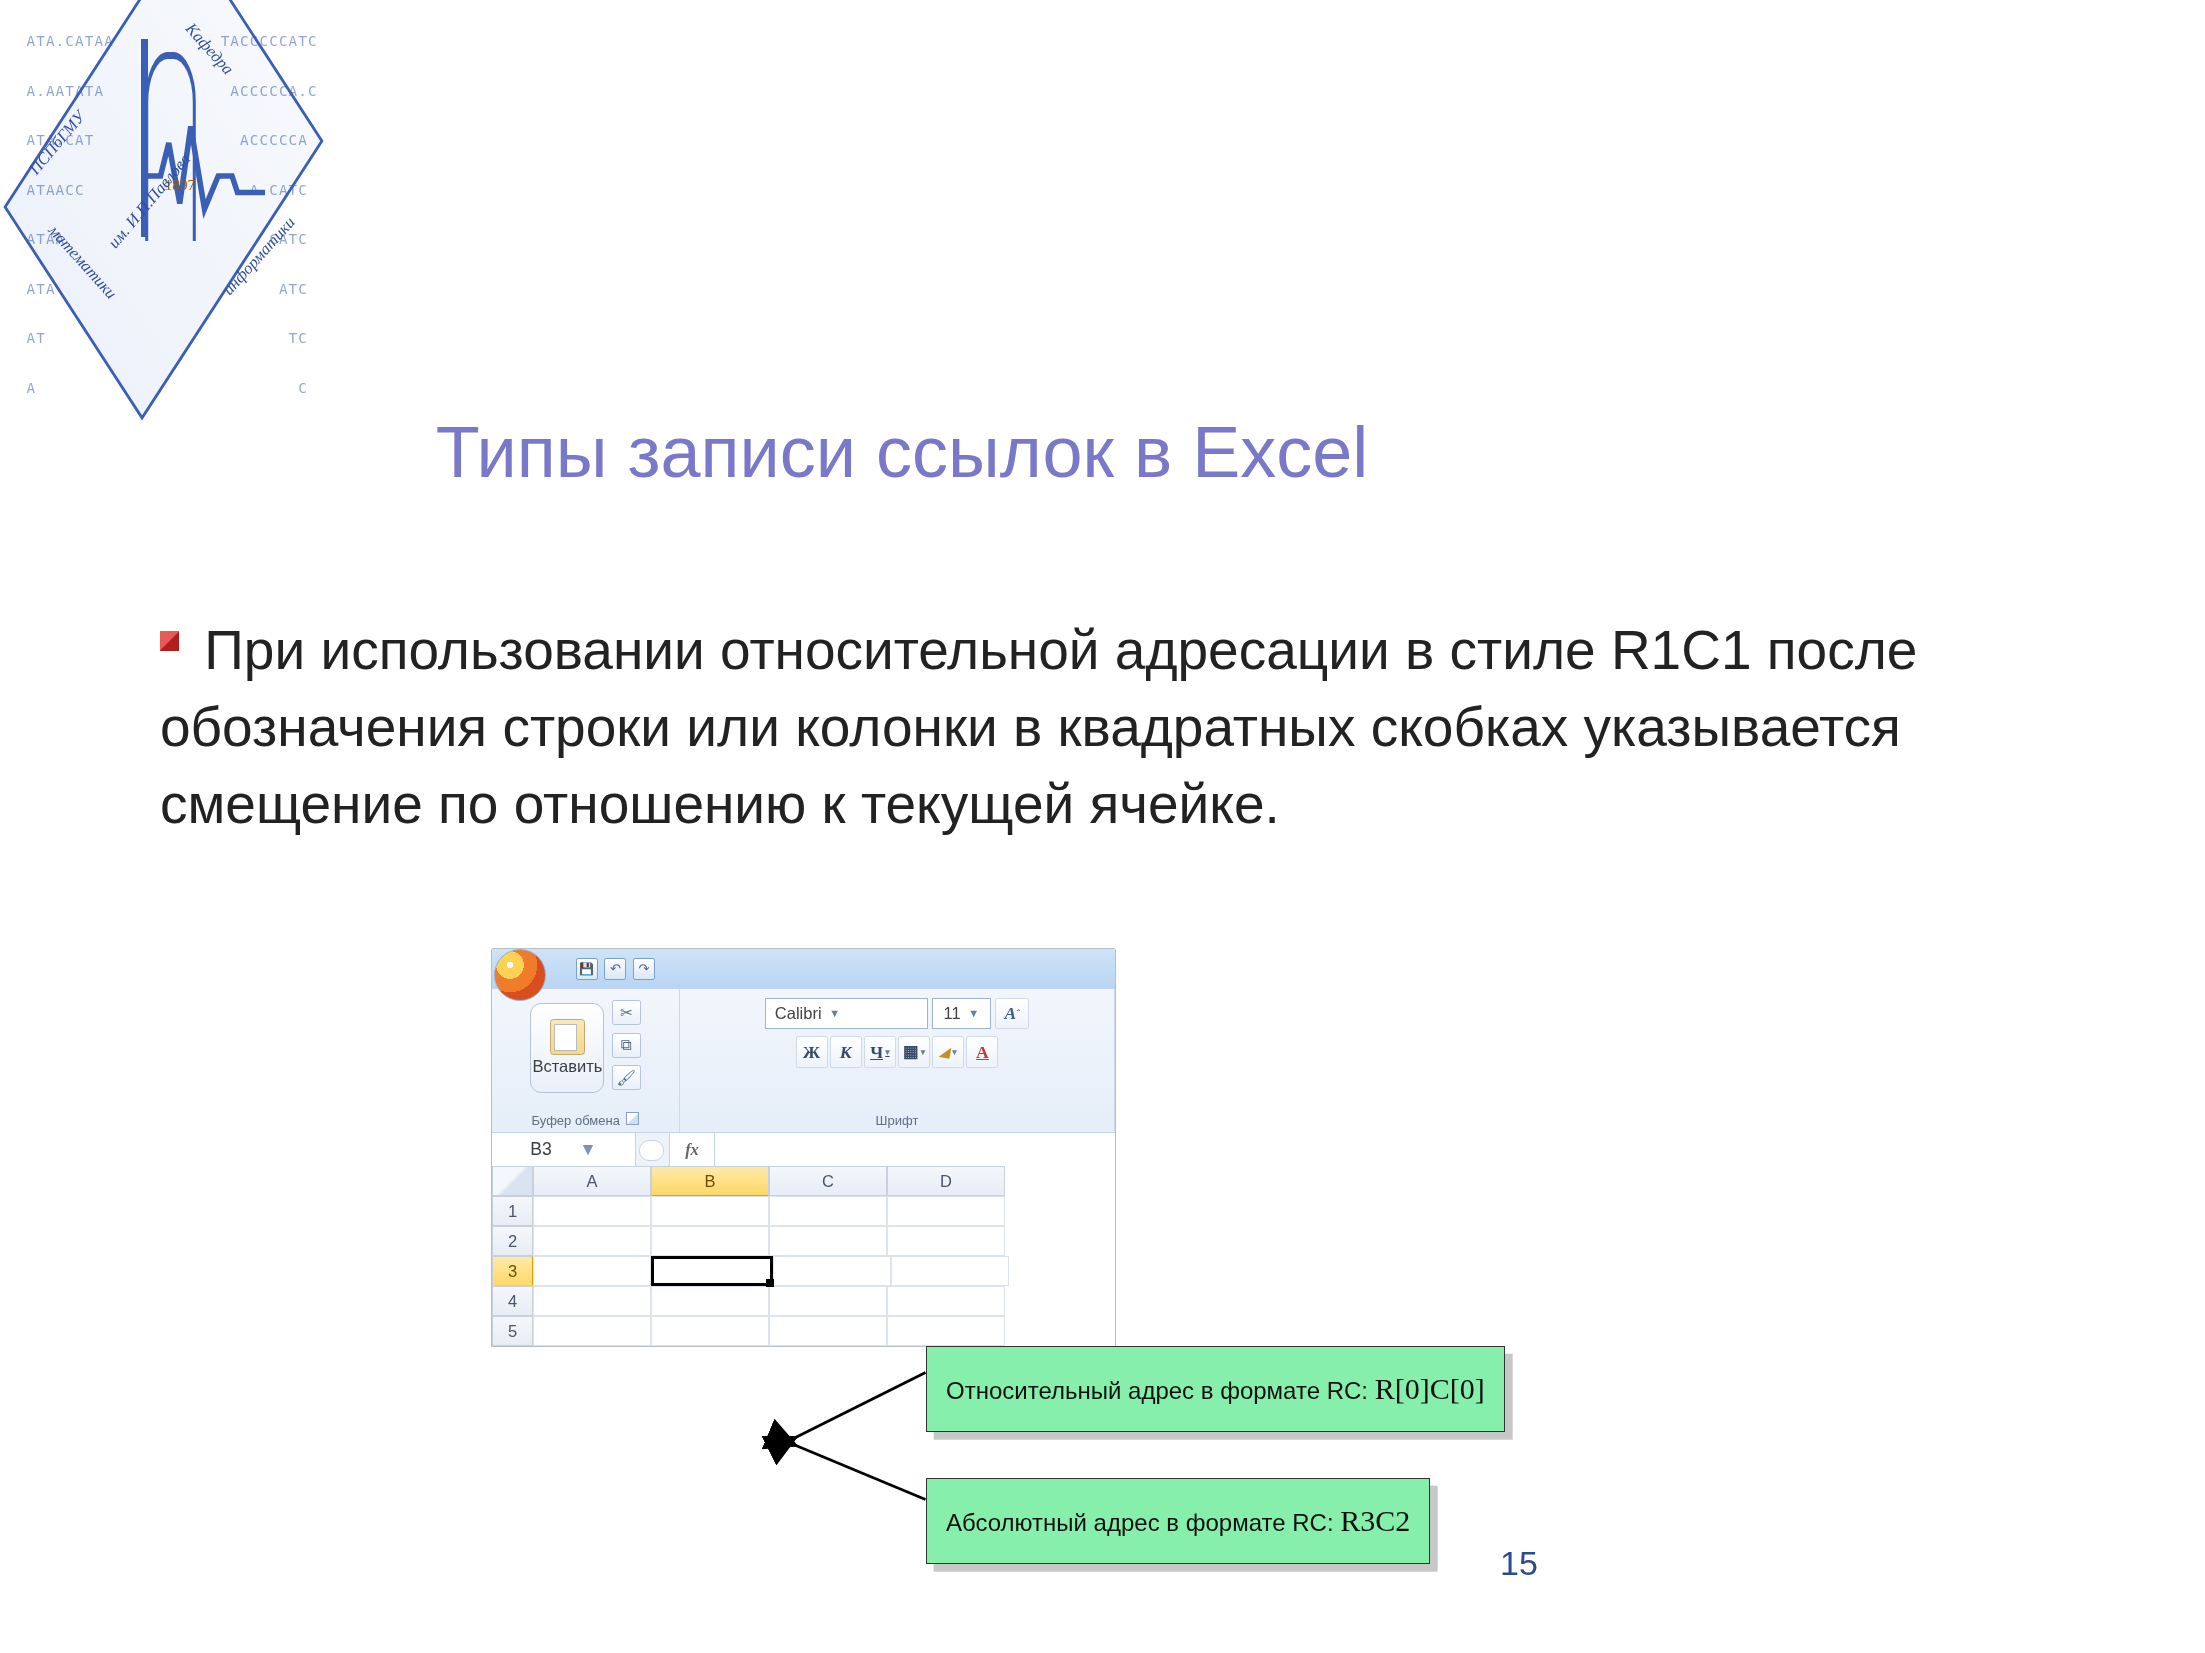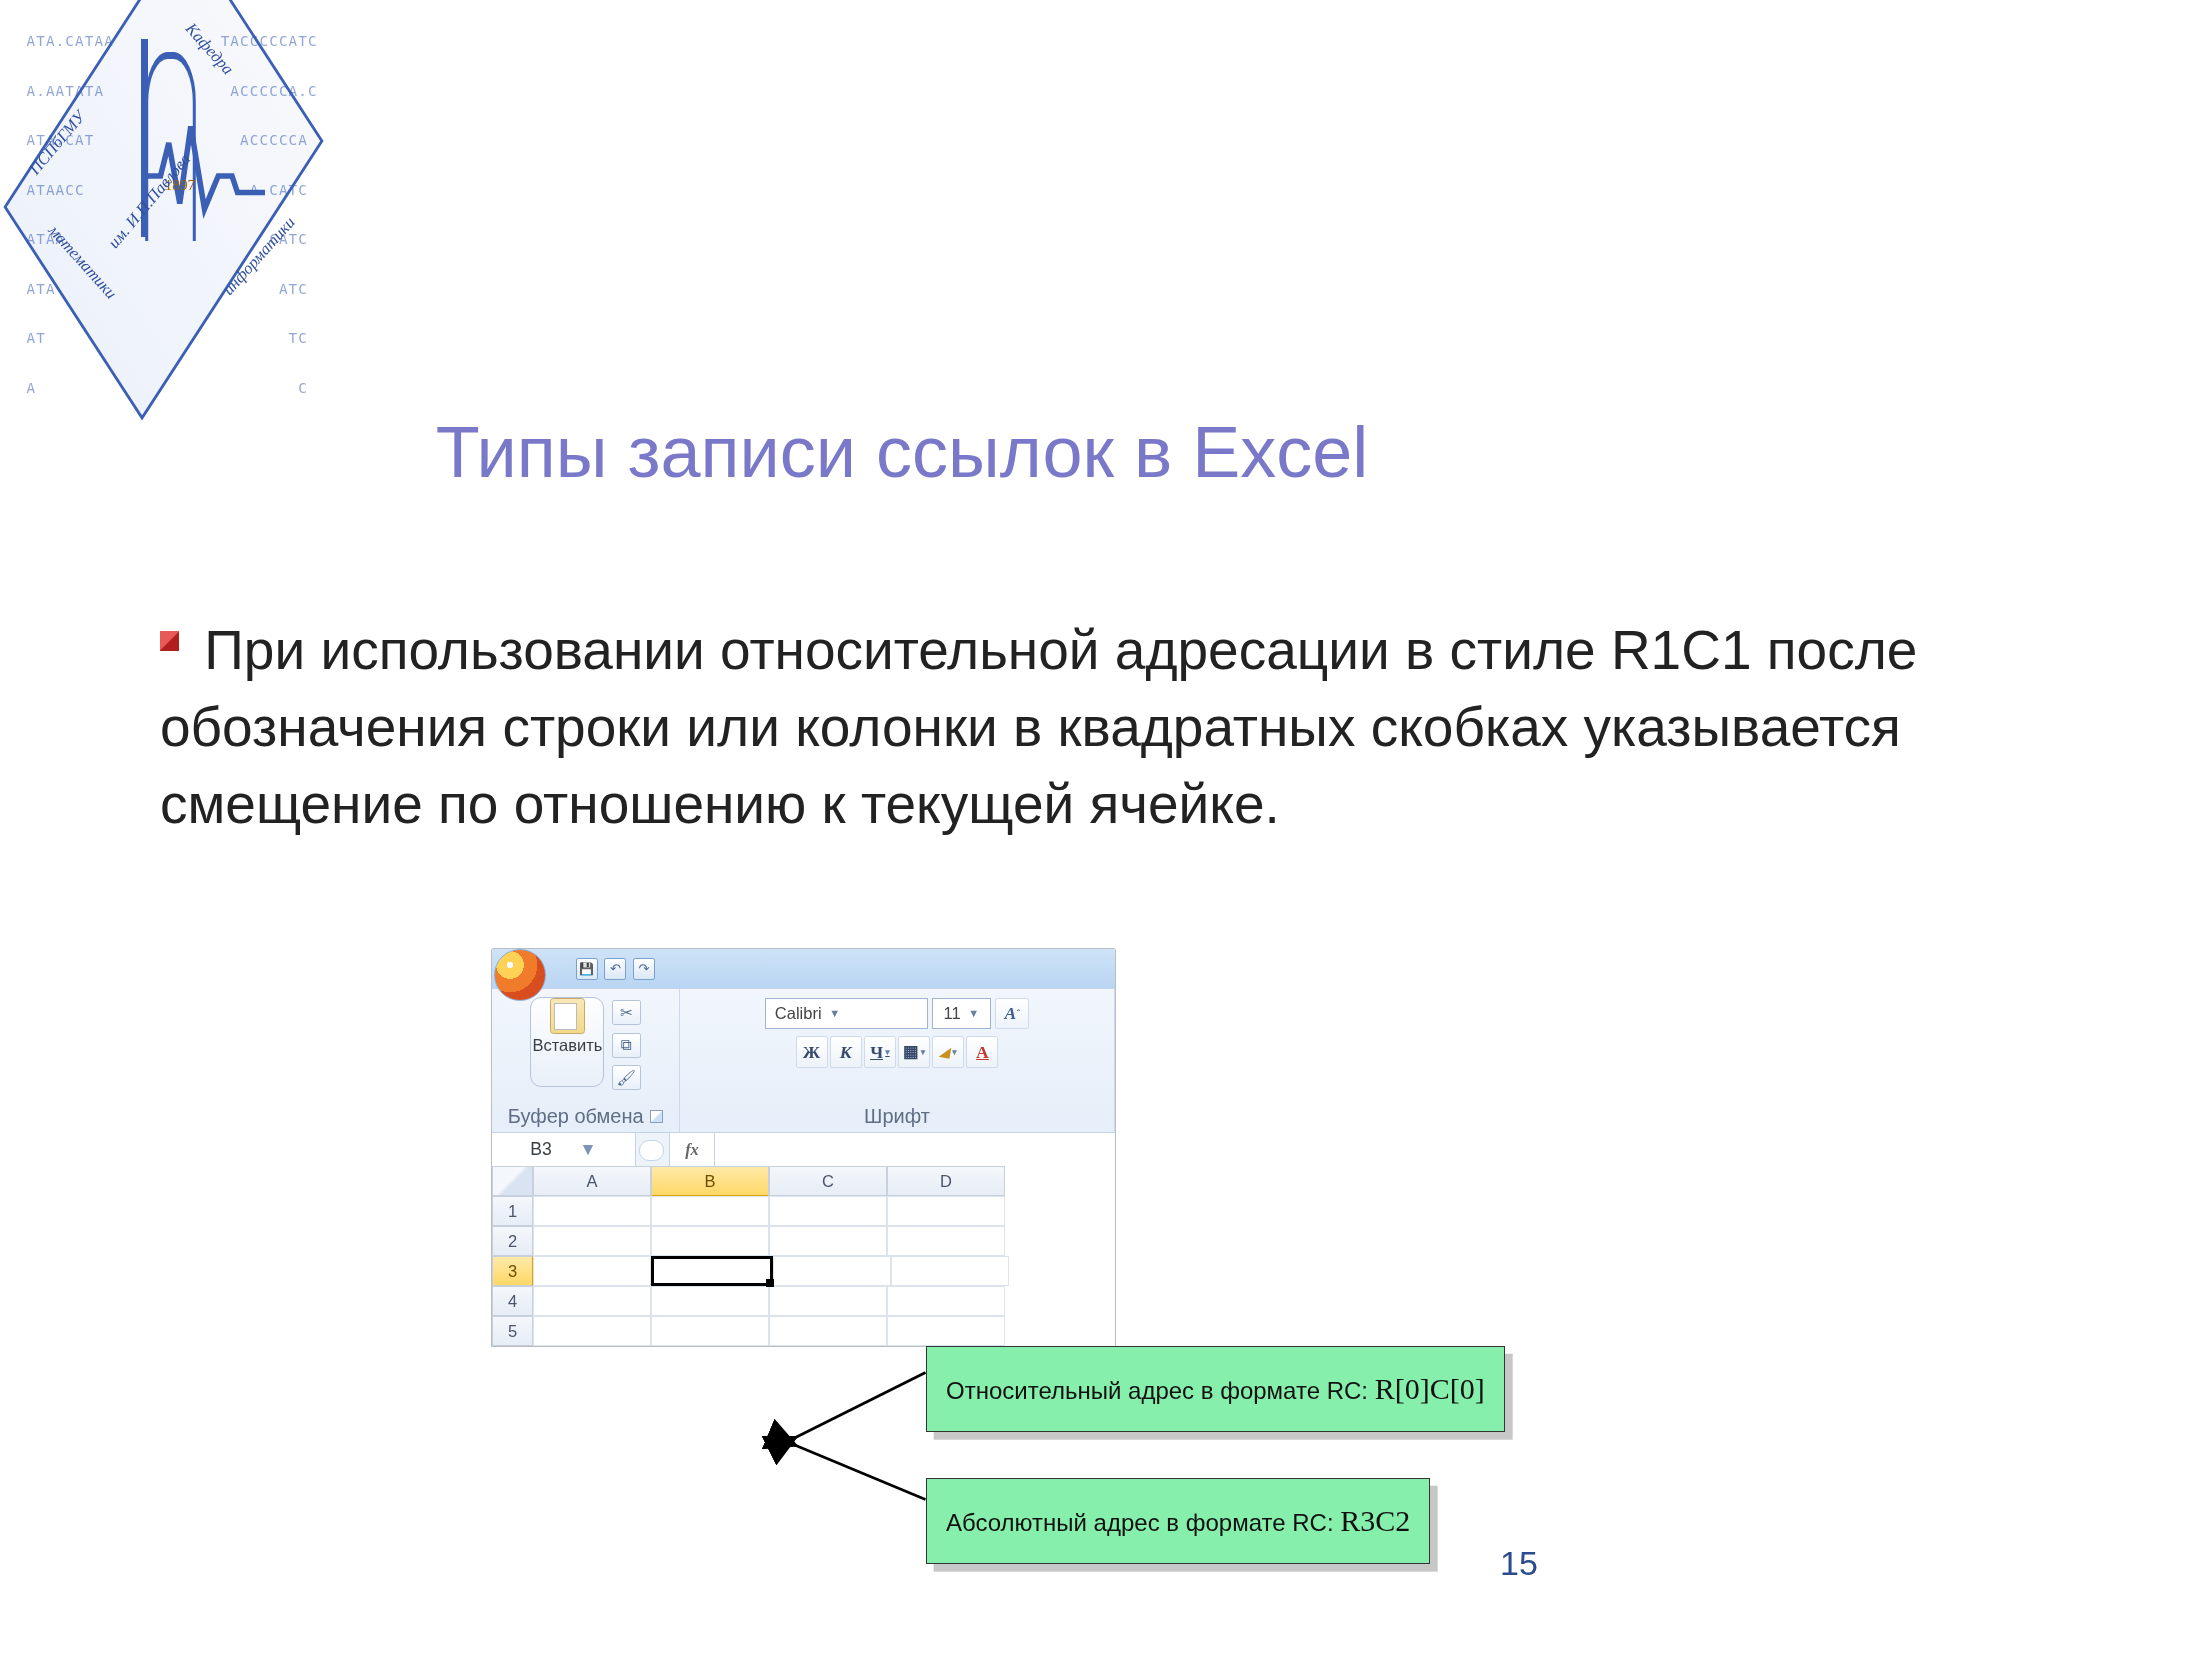--- a/index.html
+++ b/index.html
@@ -92,24 +92,24 @@
   border-radius:3.3px 3.3px 0 0;margin-right:3.3px;background:#eaf1fb;
   font-size:17.6px;color:#3a3f4b;
 }
 .tab.active{background:#f7fafd;font-weight:400}
 
 .ribbon{
   height:143px;background:linear-gradient(#f2f6fc,#e5eef9);
   display:flex;border-top:1.1px solid #c3d4ea;
 }
 .rg{border-right:1.1px solid #cdd9ea;padding:5.5px 11px 0;display:flex;flex-direction:column;align-items:center;position:relative}
-.rg-title{position:absolute;bottom:4.4px;left:0;right:0;text-align:center;font-size:20px;color:#5f6e85}
+.rg-title{position:absolute;bottom:4.4px;left:0;right:0;text-align:center;font-size:13px;color:#5f6e85}
 .rg-title .dlg{display:inline-block;margin-left:6.6px;width:11px;height:11px;border:0.6px solid #89a0c0;background:linear-gradient(135deg,#fff 0 45%,#cfe0f4 55% 100%)}
 
-.clip-main{width:72px;height:88px;border:0.6px solid #b6c4da;border-radius:11px;background:linear-gradient(#fefefe,#e9f0f9);display:flex;flex-direction:column;align-items:center;justify-content:flex-start;margin-top:2px}
+.clip-main{width:72px;height:88px;border:0.6px solid #b6c4da;border-radius:11px;background:linear-gradient(#fefefe,#e9f0f9);display:flex;flex-direction:column;align-items:center;justify-content:center;margin-top:8px}
 .clip-icon{width:35px;height:36px;margin-bottom:2.2px;position:relative}
 .clip-icon::before{content:"";position:absolute;inset:0;border:1.1px solid #c7a96c;background:linear-gradient(#f9e7b8,#f2d98a);border-radius:3.3px}
 .clip-icon::after{content:"";position:absolute;left:4.4px;top:5.5px;width:21px;height:25px;background:#fff;border:0.6px solid #bbb}
 .clip-side{display:flex;flex-direction:column;gap:7.7px;margin-left:7.7px;margin-top:5.5px}
 .mini{width:26.5px;height:23px;border:0.6px solid #b6c4da;border-radius:2.2px;background:linear-gradient(#fff,#e9f0f9);display:flex;align-items:center;justify-content:center;font-size:15.4px;color:#50688e}
 .clip-row{display:flex}
 
 .font-row{display:flex;gap:4.4px;margin-top:3.3px}
 .combo{height:29px;border:0.8px solid #9fb4d1;background:#fff;display:flex;align-items:center;padding:0 8.8px;font-size:16.5px;color:#444}
 .combo .dd{margin-left:7.7px;color:#6a80a3;font-size:11px}

